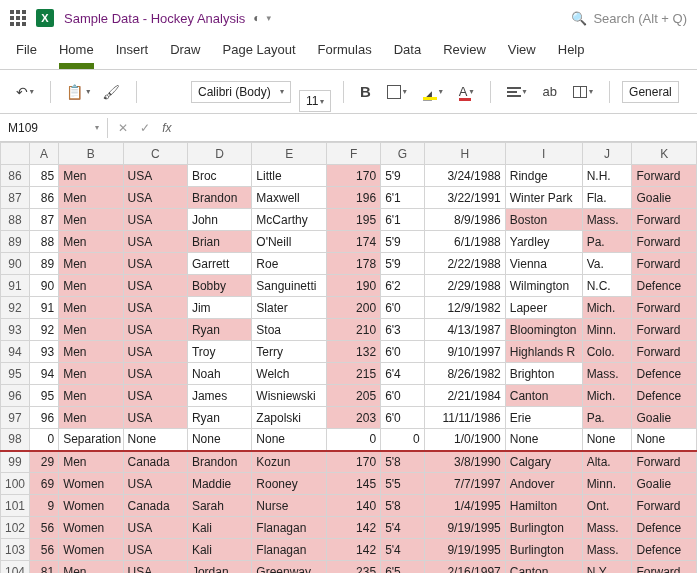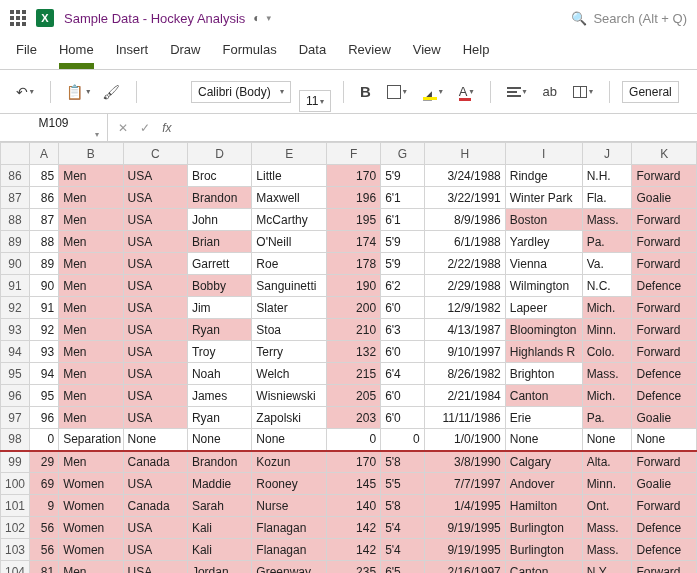--- a/index.html
+++ b/index.html
@@ -39,21 +39,21 @@
 .align-ic { display: inline-flex; flex-direction: column; gap: 2px; }
 .align-ic span { width: 14px; height: 2px; background: #555; }
 .align-ic span:nth-child(2) { width: 10px; }
 .wrap-ic { font-size: 13px; }
 .merge-ic { width: 14px; height: 12px; border: 1px solid #555; position: relative; }
 .merge-ic::after { content: ""; position: absolute; left: 50%; top: 0; bottom: 0; width: 1px; background: #555; }
 .numfmt { border: 1px solid #ccc; padding: 3px 6px; font-size: 12px; }
 
 
 .name-fx-row { display: flex; align-items: center; border-bottom: 1px solid #d0d0d0; height: 28px; }
-.name-box { width: 108px; border-right: 1px solid #d0d0d0; padding: 3px 8px; font-size: 12px; display: flex; align-items: center; flex-direction: column; }
+.name-box { width: 108px; border-right: 1px solid #d0d0d0; padding: 3px 8px; font-size: 12px; display: flex; align-items: center; }
 .name-box .caret { margin-left: auto; font-size: 8px; color: #888; }
 .fx-icons { display: flex; align-items: center; gap: 12px; padding: 0 10px; color: #999; font-size: 12px; }
 .fx-icons .fx { font-style: italic; color: #666; }
 .fx-bar { flex: 1; padding: 3px 6px; font-size: 12px; }
 
 
 .grid-wrap { position: relative; }
 table { border-collapse: collapse; table-layout: fixed; width: 100%; font-size: 12px; }
 th, td { border: 1px solid #d4d4d4; height: 22px; padding: 0 4px; overflow: hidden; white-space: nowrap; text-align: left; }
 th { background: #f3f3f3; font-weight: normal; color: #555; text-align: center; position: relative; }
@@ -99,20 +99,21 @@
     <span class="mag">🔍</span>
     <span>Search (Alt + Q)</span>
   </div>
 </div>
 
 <div class="ribbon-tabs" id="ribbon-tabs">
     <div>File</div>
     <div class="active">Home</div>
     <div>Insert</div>
     <div>Draw</div>
+    <div>Page Layout</div>
     <div>Formulas</div>
     <div>Data</div>
     <div>Review</div>
     <div>View</div>
     <div>Help</div>
   </div>
 
 <div class="toolbar">
   <div class="tb-group">
     <div class="tb-btn">↶<span class="tb-caret">▾</span></div>

